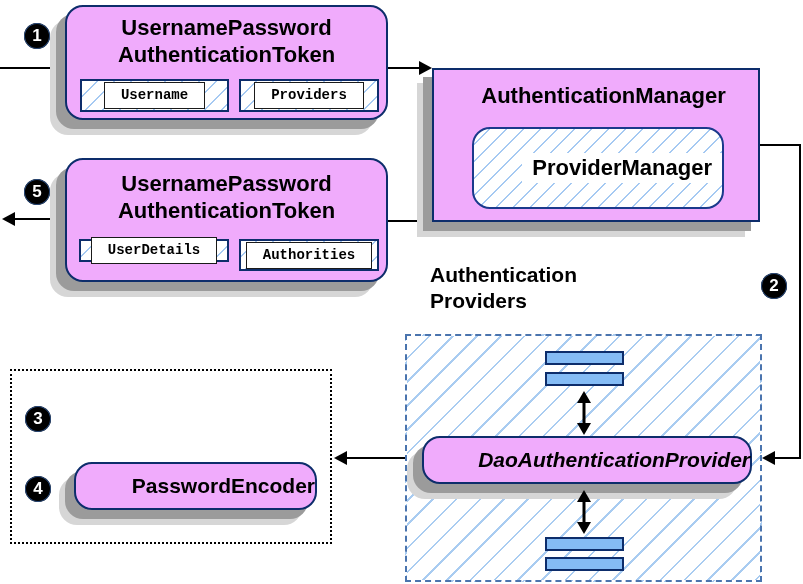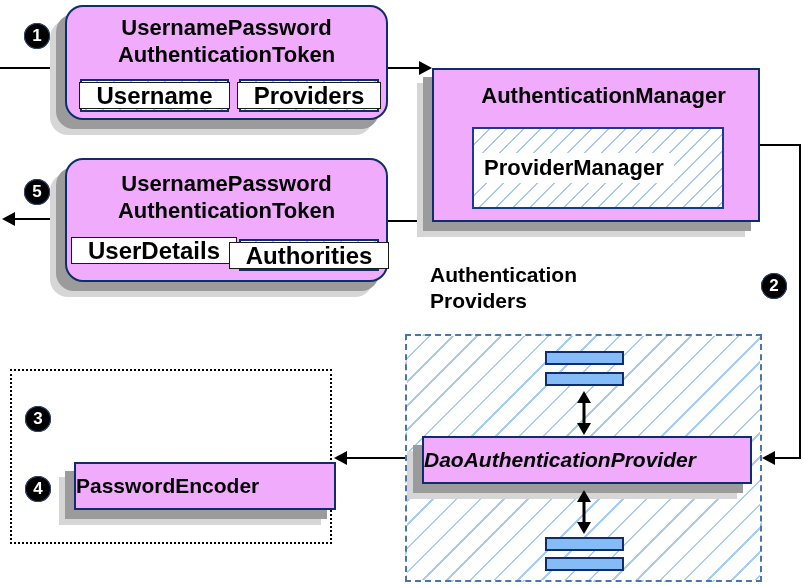--- a/index.html
+++ b/index.html
@@ -17,23 +17,23 @@
     background-image:repeating-linear-gradient(135deg, rgba(0,0,0,0) 0px, rgba(0,0,0,0) 10.5px, #a5c9f2 10.5px, #a5c9f2 12px);
   }
   .hatch-wide {
     background-color:#ffffff;
     background-image:repeating-linear-gradient(135deg, rgba(0,0,0,0) 0px, rgba(0,0,0,0) 15px, #a9ccf1 15px, #a9ccf1 16.8px);
   }
   .token-title { text-align:center; font-size:22px; line-height:27px; padding-top:7px; white-space:nowrap; }
   .field { border:2px solid #0d2d6b; display:flex; align-items:center; justify-content:center; }
   .field-label {
     background:#ffffff; border:1px solid #1a1a1a; padding:0 16px;
-    font-size:24px; line-height:25px; white-space:nowrap;
+    font-size:14px; line-height:25px; white-space:nowrap;font-family:Liberation Mono, monospace;
   }
-  .center-flex { display:flex; align-items:center; justify-content:flex-start; }
+  .center-flex { display:flex; align-items:center; justify-content:flex-end;border-radius:18px; }
   .white-label { background:#ffffff; padding:2px 10px; font-size:22px; white-space:nowrap; }
   .badge {
     position:absolute; width:26px; height:26px; background:#000; color:#fff;
     border-radius:50%; display:flex; align-items:center; justify-content:center;
     font-size:17px; z-index:3; box-shadow:0 0 0 1px #2a4a7a inset;
   }
   .bar { position:absolute; width:79px; height:14px; background:#85bcf5; border:2px solid #0d2d6b; box-sizing:border-box; }
   .dashed-group { border:2px dashed #4a74ae; z-index:1; }
   .dotted-group { border:2px dotted #000; background:transparent; z-index:1; }
   svg.connectors { position:absolute; left:0; top:0; z-index:0; }
@@ -136,18 +136,18 @@
       <line x1="11" y1="10" x2="11" y2="36" stroke="#000" stroke-width="3"></line>
       <polygon points="11,1 4,13 18,13" fill="#000"></polygon>
       <polygon points="11,45 4,33 18,33" fill="#000"></polygon>
     </svg>
 
     <div class="bar" style="left:138px; top:201px;"></div>
     <div class="bar" style="left:138px; top:221px;"></div>
   </div>
 
   <div class="abs dotted-group" style="left:10px; top:369px; width:322px; height:175px;">
-    <div class="abs blue shadow center-flex svc" style="left:62px; top:91px; width:262px; height:48px;">
+    <div class="abs blue shadow center-flex svc" style="left:62px; top:91px; width:243px; height:48px;">
       <span>PasswordEncoder</span>
     </div>
   </div>
 
 </div>
 
 </body></html>

